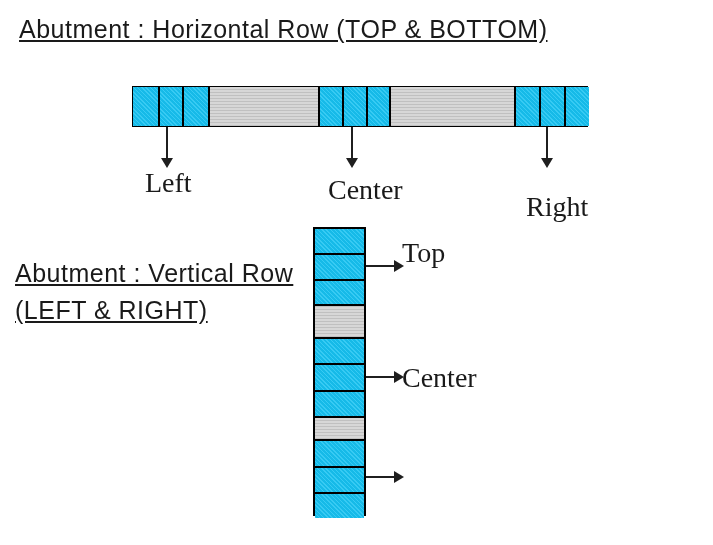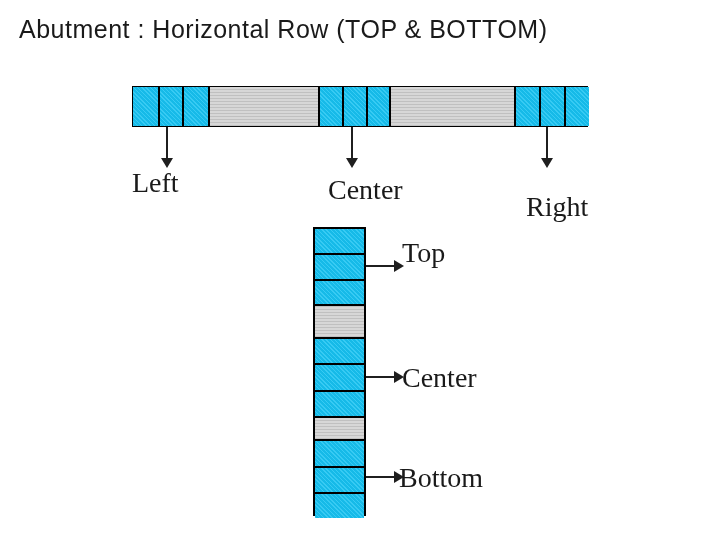--- a/index.html
+++ b/index.html
@@ -2,21 +2,21 @@
 <html style="--cyan: #17C2F1; --gray: #CACACA; --border: #000000; --arrow: #1f1f1f; --text: #1a1a1a;"><head>
 <meta charset="utf-8">
 <style>
   html,body { margin:0; padding:0; background:#ffffff; }
   .canvas {
     position:relative; width:713px; height:545px; background:#ffffff;
     font-family:"Liberation Sans", sans-serif; overflow:hidden;
   }
   .sans-title {
     position:absolute; color:var(--text); font-size:25px;
-    letter-spacing:0.5px; line-height:37px; white-space:pre-line;
+    letter-spacing:0.5px; line-height:37px; white-space:pre-line;text-decoration:underline;
   }
   #title-horizontal { left:19px; top:11px; }
   #title-vertical   { left:15px; top:255px; }
 
   
   .bar { position:absolute; border:1px solid var(--border); box-sizing:border-box; display:flex; background:var(--gray); }
   #hbar { left:132px; top:86px; width:456px; height:41px; flex-direction:row; }
   #vbar { left:313px; top:227px; width:53px; height:289px; flex-direction:column; border-width:2px; }
   .cell { box-sizing:border-box; }
   #hbar .cell { height:100%; }
@@ -48,21 +48,21 @@
   .rarrow .head { position:absolute; left:28px; top:0; width:0; height:0;
                   border-top:6px solid transparent; border-bottom:6px solid transparent;
                   border-left:10px solid var(--arrow); }
   #rarrow-top    { top:260px; }
   #rarrow-center { top:371px; }
   #rarrow-bottom { top:471px; }
 
   
   .slabel { position:absolute; font-family:"Liberation Serif", serif; font-size:28px;
             line-height:1; color:var(--text); }
-  #label-left    { left:132px; top:169px; }
+  #label-left    { left:145px; top:169px; }
   #label-hcenter { left:328px; top:176px; }
   #label-right   { left:526px; top:173px;margin-top:20px; }
   #label-top     { left:402px; top:239px; }
   #label-vcenter { left:402px; top:364px; }
   #label-bottom  { left:399px; top:464px; }
 </style>
 </head>
 <body>
 
 <div class="canvas">
@@ -93,20 +93,22 @@
   </div>
   <div id="darrow-right" class="darrow">
     <div class="stem"></div>
     <div class="head"></div>
   </div>
 
   <div id="label-left" class="slabel">Left</div>
   <div id="label-hcenter" class="slabel">Center</div>
   <div id="label-right" class="slabel">Right</div>
 
+  <div id="title-vertical" class="sans-title">Abutment : Vertical Row
+(LEFT &amp; RIGHT)</div>
 
   <div id="vbar" class="bar">
       <div class="cell cyan" style="flex: 0 0 24px;"></div>
       <div class="cell cyan" style="flex: 0 0 26px;"></div>
       <div class="cell cyan" style="flex: 0 0 25px;"></div>
       <div class="cell gray" style="flex: 0 0 33px;"></div>
       <div class="cell cyan" style="flex: 0 0 26px;"></div>
       <div class="cell cyan" style="flex: 0 0 27px;"></div>
       <div class="cell cyan" style="flex: 0 0 26px;"></div>
       <div class="cell gray" style="flex: 0 0 23px;"></div>
@@ -123,15 +125,14 @@
     <div class="stem"></div>
     <div class="head"></div>
   </div>
   <div id="rarrow-bottom" class="rarrow">
     <div class="stem"></div>
     <div class="head"></div>
   </div>
 
   <div id="label-top" class="slabel">Top</div>
   <div id="label-vcenter" class="slabel">Center</div>
-  <div id="label-bottom" class="slabel">Bottom</div>
 
 </div>
 
 </body></html>

